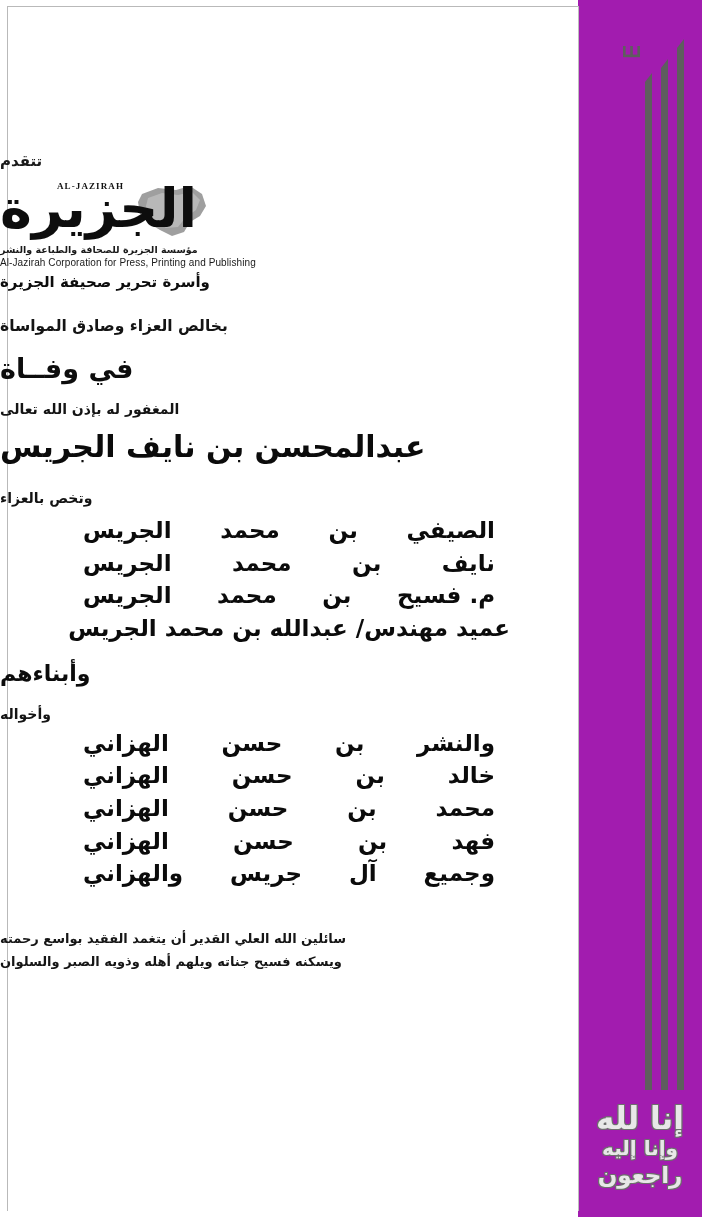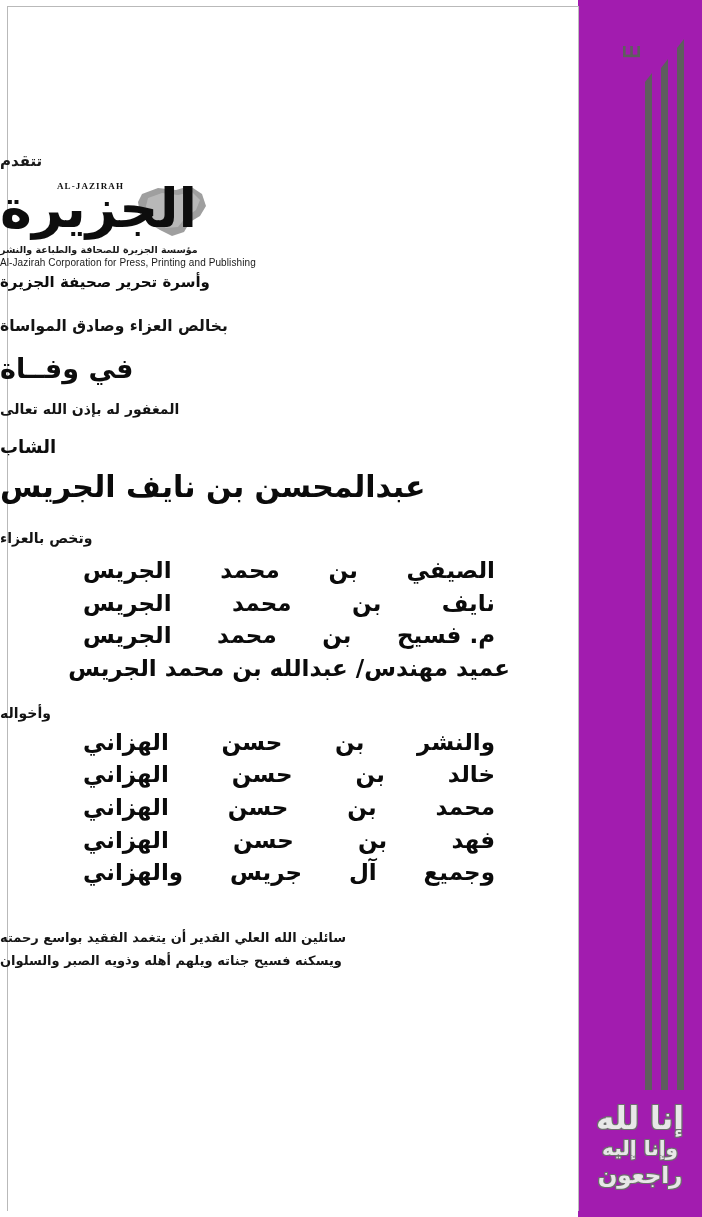--- a/index.html
+++ b/index.html
@@ -289,21 +289,20 @@
       </div>
 
       <div class="logo-sub-ar">مؤسسة الجزيرة للصحافة والطباعة والنشر</div>
       <div class="logo-sub-en">Al-Jazirah Corporation for Press, Printing and Publishing</div>
       <div class="logo-editorial">وأسرة تحرير صحيفة الجزيرة</div>
     </div>
 
     <div class="line-sympathy">بخالص العزاء وصادق المواساة</div>
     <div class="line-death">في وفــاة</div>
     <div class="line-forgiven">المغفور له بإذن الله تعالى</div>
-    <div class="line-youth">الشاب</div>
     <div class="deceased-name">عبدالمحسن بن نايف الجريس</div>
 
     <div class="label-specific">وتخص بالعزاء</div>
 
     <div class="name-list" id="jreis-list">
         <div class="name-row">
           <span class="w">الصيفي</span>
           <span class="w">بن</span>
           <span class="w">محمد</span>
           <span class="w">الجريس</span>
@@ -319,20 +318,21 @@
           <span class="w">بن</span>
           <span class="w">محمد</span>
           <span class="w">الجريس</span>
         </div>
       </div>
 
     <div class="name-row tight" style="margin-top:0;">
       <span class="w">عميد مهندس/ عبدالله بن محمد الجريس</span>
     </div>
 
+    <div class="label-sons">وأبناءهم</div>
     <div class="label-uncles">وأخواله</div>
 
     <div class="uncle-list name-list" id="hazzani-list">
         <div class="name-row">
           <span class="w">والنشر</span>
           <span class="w">بن</span>
           <span class="w">حسن</span>
           <span class="w">الهزاني</span>
         </div>
         <div class="name-row">

